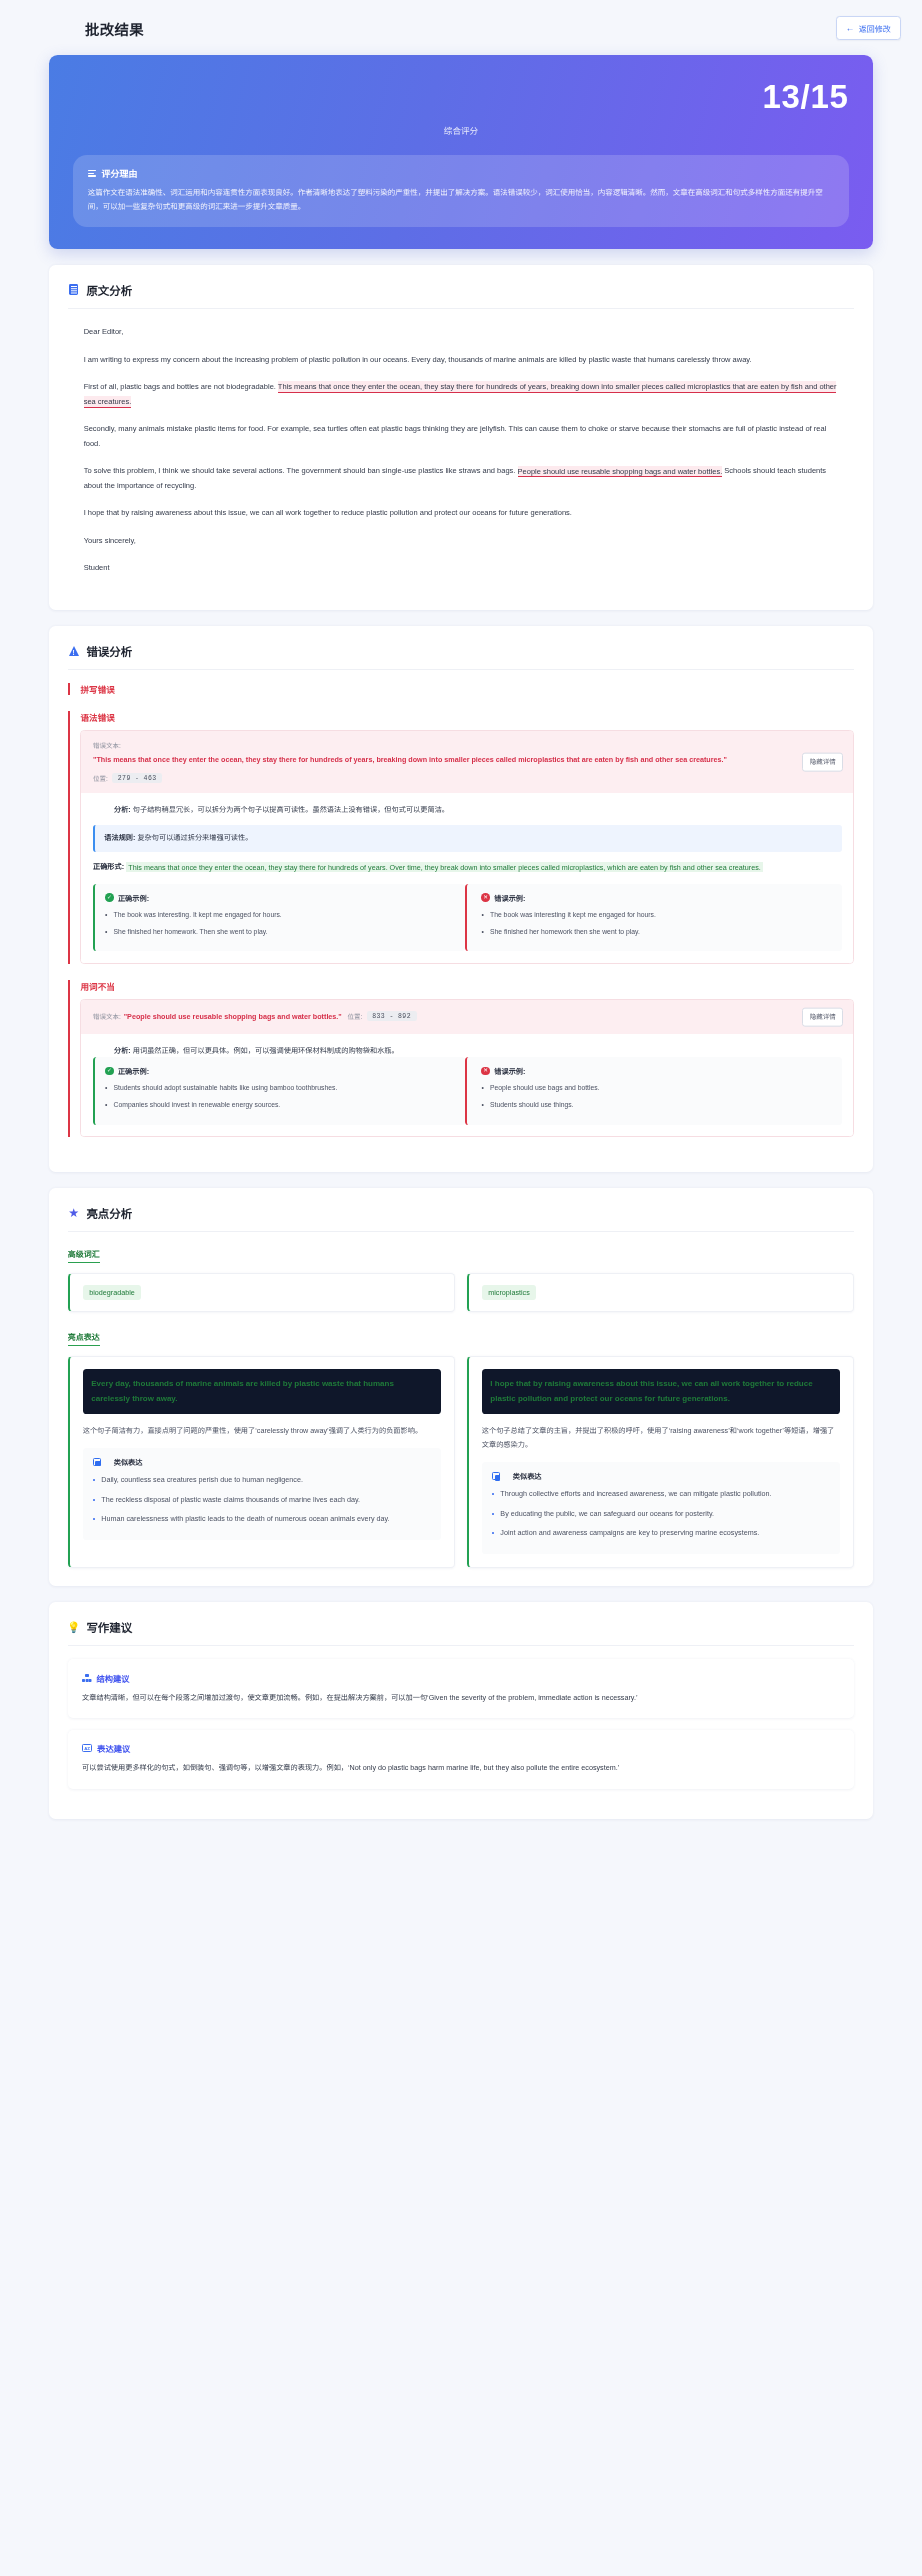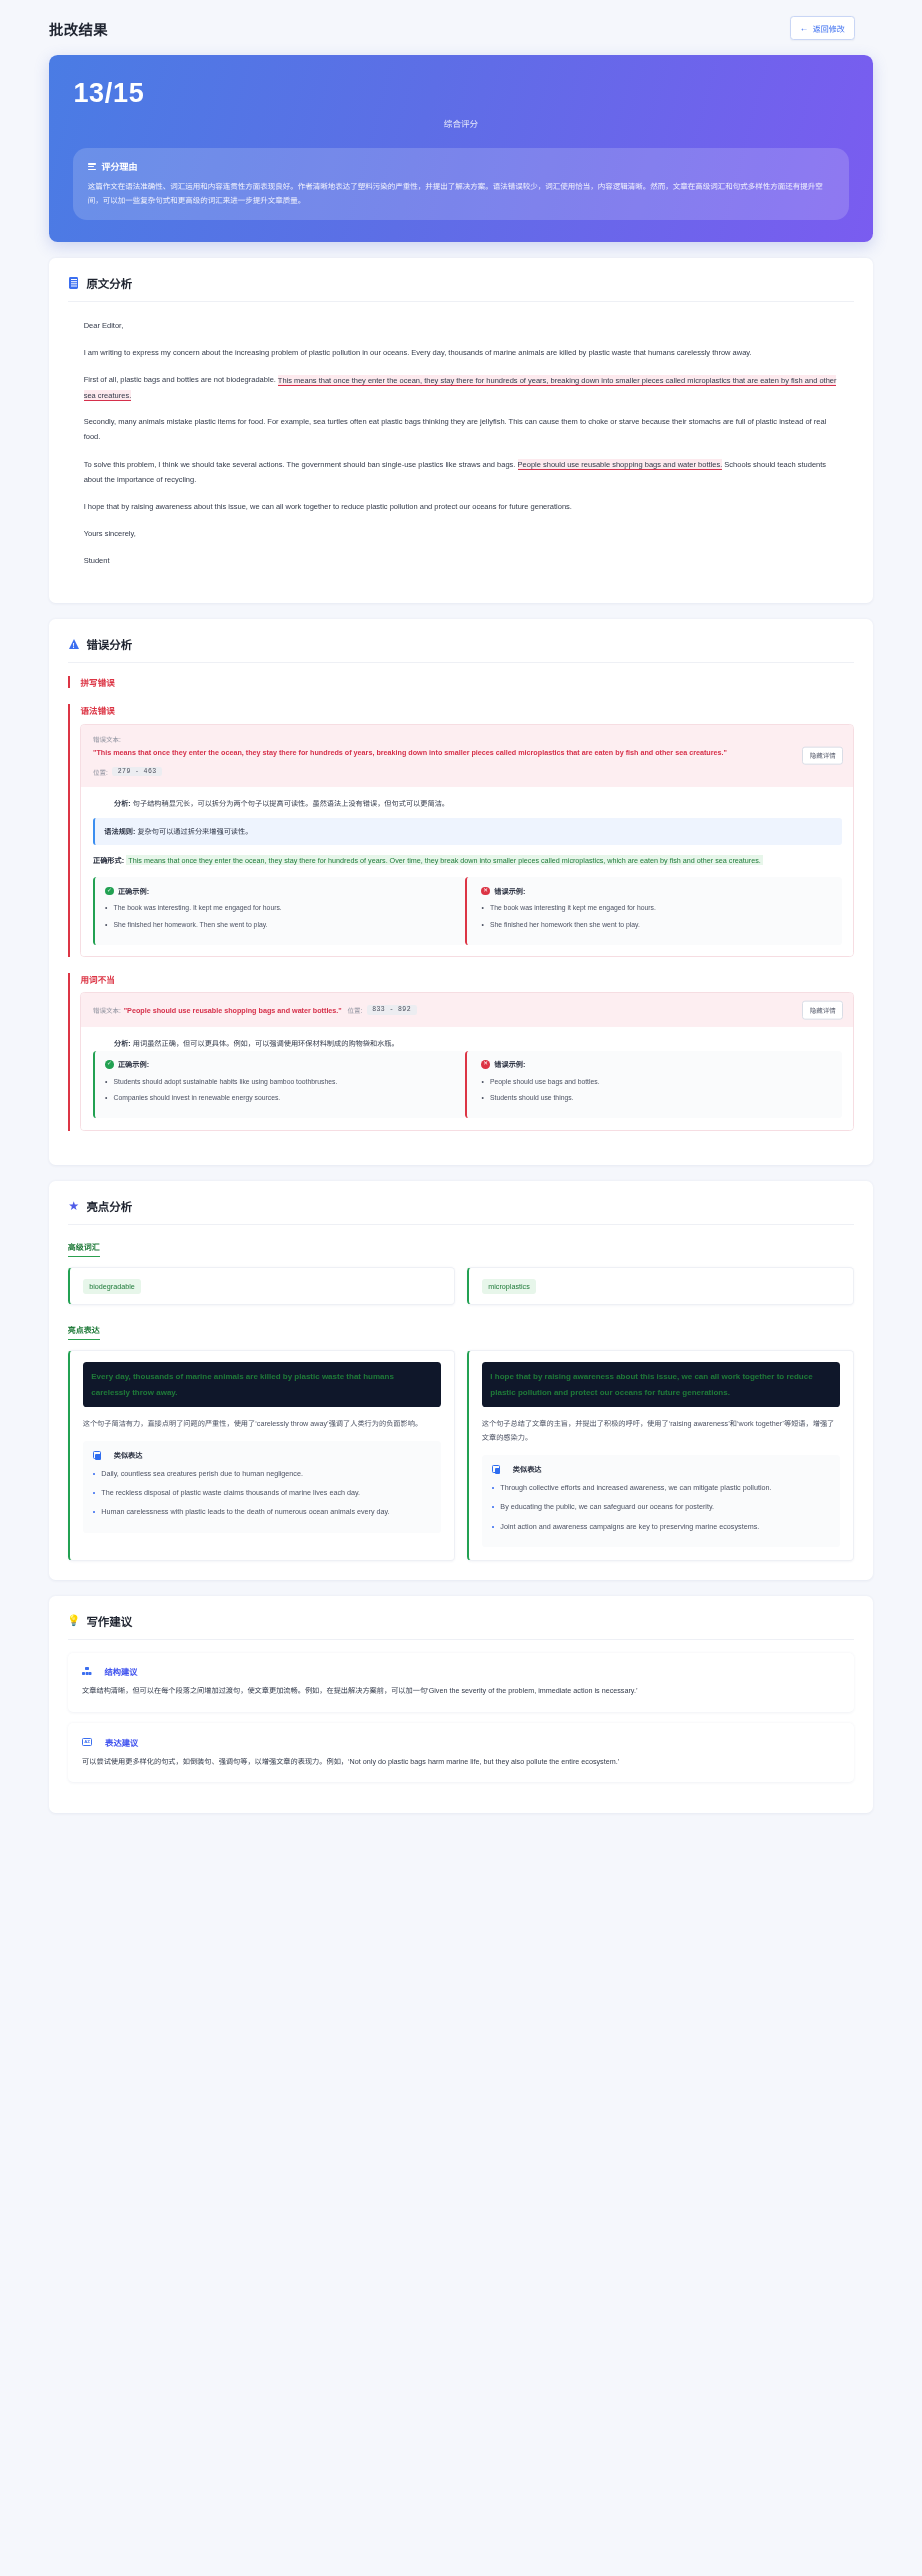--- a/index.html
+++ b/index.html
@@ -7,41 +7,42 @@
     width: 922px;
     background: #f5f7fc;
     font-family: "Liberation Sans", "DejaVu Sans", sans-serif;
     color: #2c3244;
   }
   .page { width: 922px; padding: 0 0 29px 0; }
 
   
   .topbar {
     display: flex; align-items: center; justify-content: space-between;
-    padding: 16px 67px 10px 49px;
+    padding: 16px 21px 10px 49px;
+    margin-left: 36px;
   }
   .page-title { font-size: 14.4px; font-weight: 700; color: #1f2430; letter-spacing: 0.4px; }
   .back-btn {
     display: flex; align-items: center; gap: 4.3px;
     border: 0.7px solid #c9d6f5; background: #ffffff; color: #3b6ef0;
     font-size: 8px; border-radius: 3.6px; padding: 5.7px 9.3px;
     cursor: pointer; box-shadow: 0 0.7px 1.4px rgba(30,50,120,.05);
   }
   .back-btn .arrow { font-size: 8.6px; line-height: 1; }
 
   
   .hero {
     margin: 4.3px 49px 0 49px;
     background: linear-gradient(105deg, #4a7ce4 0%, #5d6ee6 45%, #7a5cf0 100%);
     border-radius: 8.6px;
     padding: 24.4px 24.4px 21.5px 24.4px;
     color: #fff;
     box-shadow: 0 4.3px 14.4px rgba(70,90,200,.22);
   }
-  .score { text-align: left; font-size: 27px; font-weight: 700; letter-spacing: 0.7px; line-height: 1.1; }
+  .score { text-align: right; font-size: 33px; font-weight: 700; letter-spacing: 0.7px; line-height: 1.1; }
   .score-label { text-align: center; font-size: 8.6px; margin-top: 8.6px; color: #e6e9fb; }
   .reason-box {
     margin-top: 18.7px;
     background: rgba(255,255,255,.17);
     border-radius: 14px;
     padding: 12.2px 14.4px 13px 14.4px;
   }
   .reason-title { font-size: 9px; font-weight: 700; display: flex; align-items: center; gap: 5px; margin-bottom: 6.5px; }
   .lines-icon { display:inline-block; width: 8.6px; }
   .lines-icon i { display:block; height:1.1px; background:#fff; margin:1.6px 0; border-radius:0.7px; }
@@ -138,21 +139,21 @@
   .copy-ic { width:8px; height:8px; border:1.1px solid #2f6df0; border-radius:1.4px; position:relative; flex:0 0 auto;}
   .copy-ic::after{ content:""; position:absolute; left:1.8px; top:1.8px; width:5.7px; height:5.7px;
     background:#2f6df0; border-radius:1.1px; }
   .sim-box ul { list-style:none; }
   .sim-box li { font-size:7.2px; color:#4b5162; line-height:1.8; margin-bottom:6.5px; padding-left:8.6px; position:relative;}
   .sim-box li::before { content:"•"; position:absolute; left:0; color:#3b6ef0; }
 
   
   .sug-card { background:#fff; border-radius:5px; box-shadow:0 0.7px 2.9px rgba(40,60,120,.07);
     padding: 12.2px 14.4px 13.6px 14.4px; margin-bottom: 11.5px; }
-  .sug-head { display:flex; align-items:center; gap:13px; font-size:8.3px; font-weight:700; color:#4053ef; margin-bottom:7.2px;}
+  .sug-head { display:flex; align-items:center; gap:5px; font-size:8.3px; font-weight:700; color:#4053ef; margin-bottom:7.2px;}
   .org-ic { width:9.3px; height:8px; position:relative; flex:0 0 auto;}
   .org-ic::before{content:"";position:absolute;left:2.9px;top:0;width:3.6px;height:2.9px;background:#3b6ef0;border-radius:0.7px;}
   .org-ic::after{content:"";position:absolute;left:0;bottom:0;width:2.9px;height:2.9px;background:#3b6ef0;border-radius:0.7px;
     box-shadow:3.6px 0 0 #3b6ef0, 6.5px 0 0 #3b6ef0;}
   .az-ic { width:10px; height:8px; border:1.1px solid #3b6ef0; border-radius:1.4px; flex:0 0 auto;
     display:flex; align-items:center; justify-content:center; font-size:4.3px; color:#3b6ef0; font-weight:700;}
   .sug-text { font-size:7.2px; line-height:1.95; color:#333a4a; }
 </style>
 </head>
 <body>

